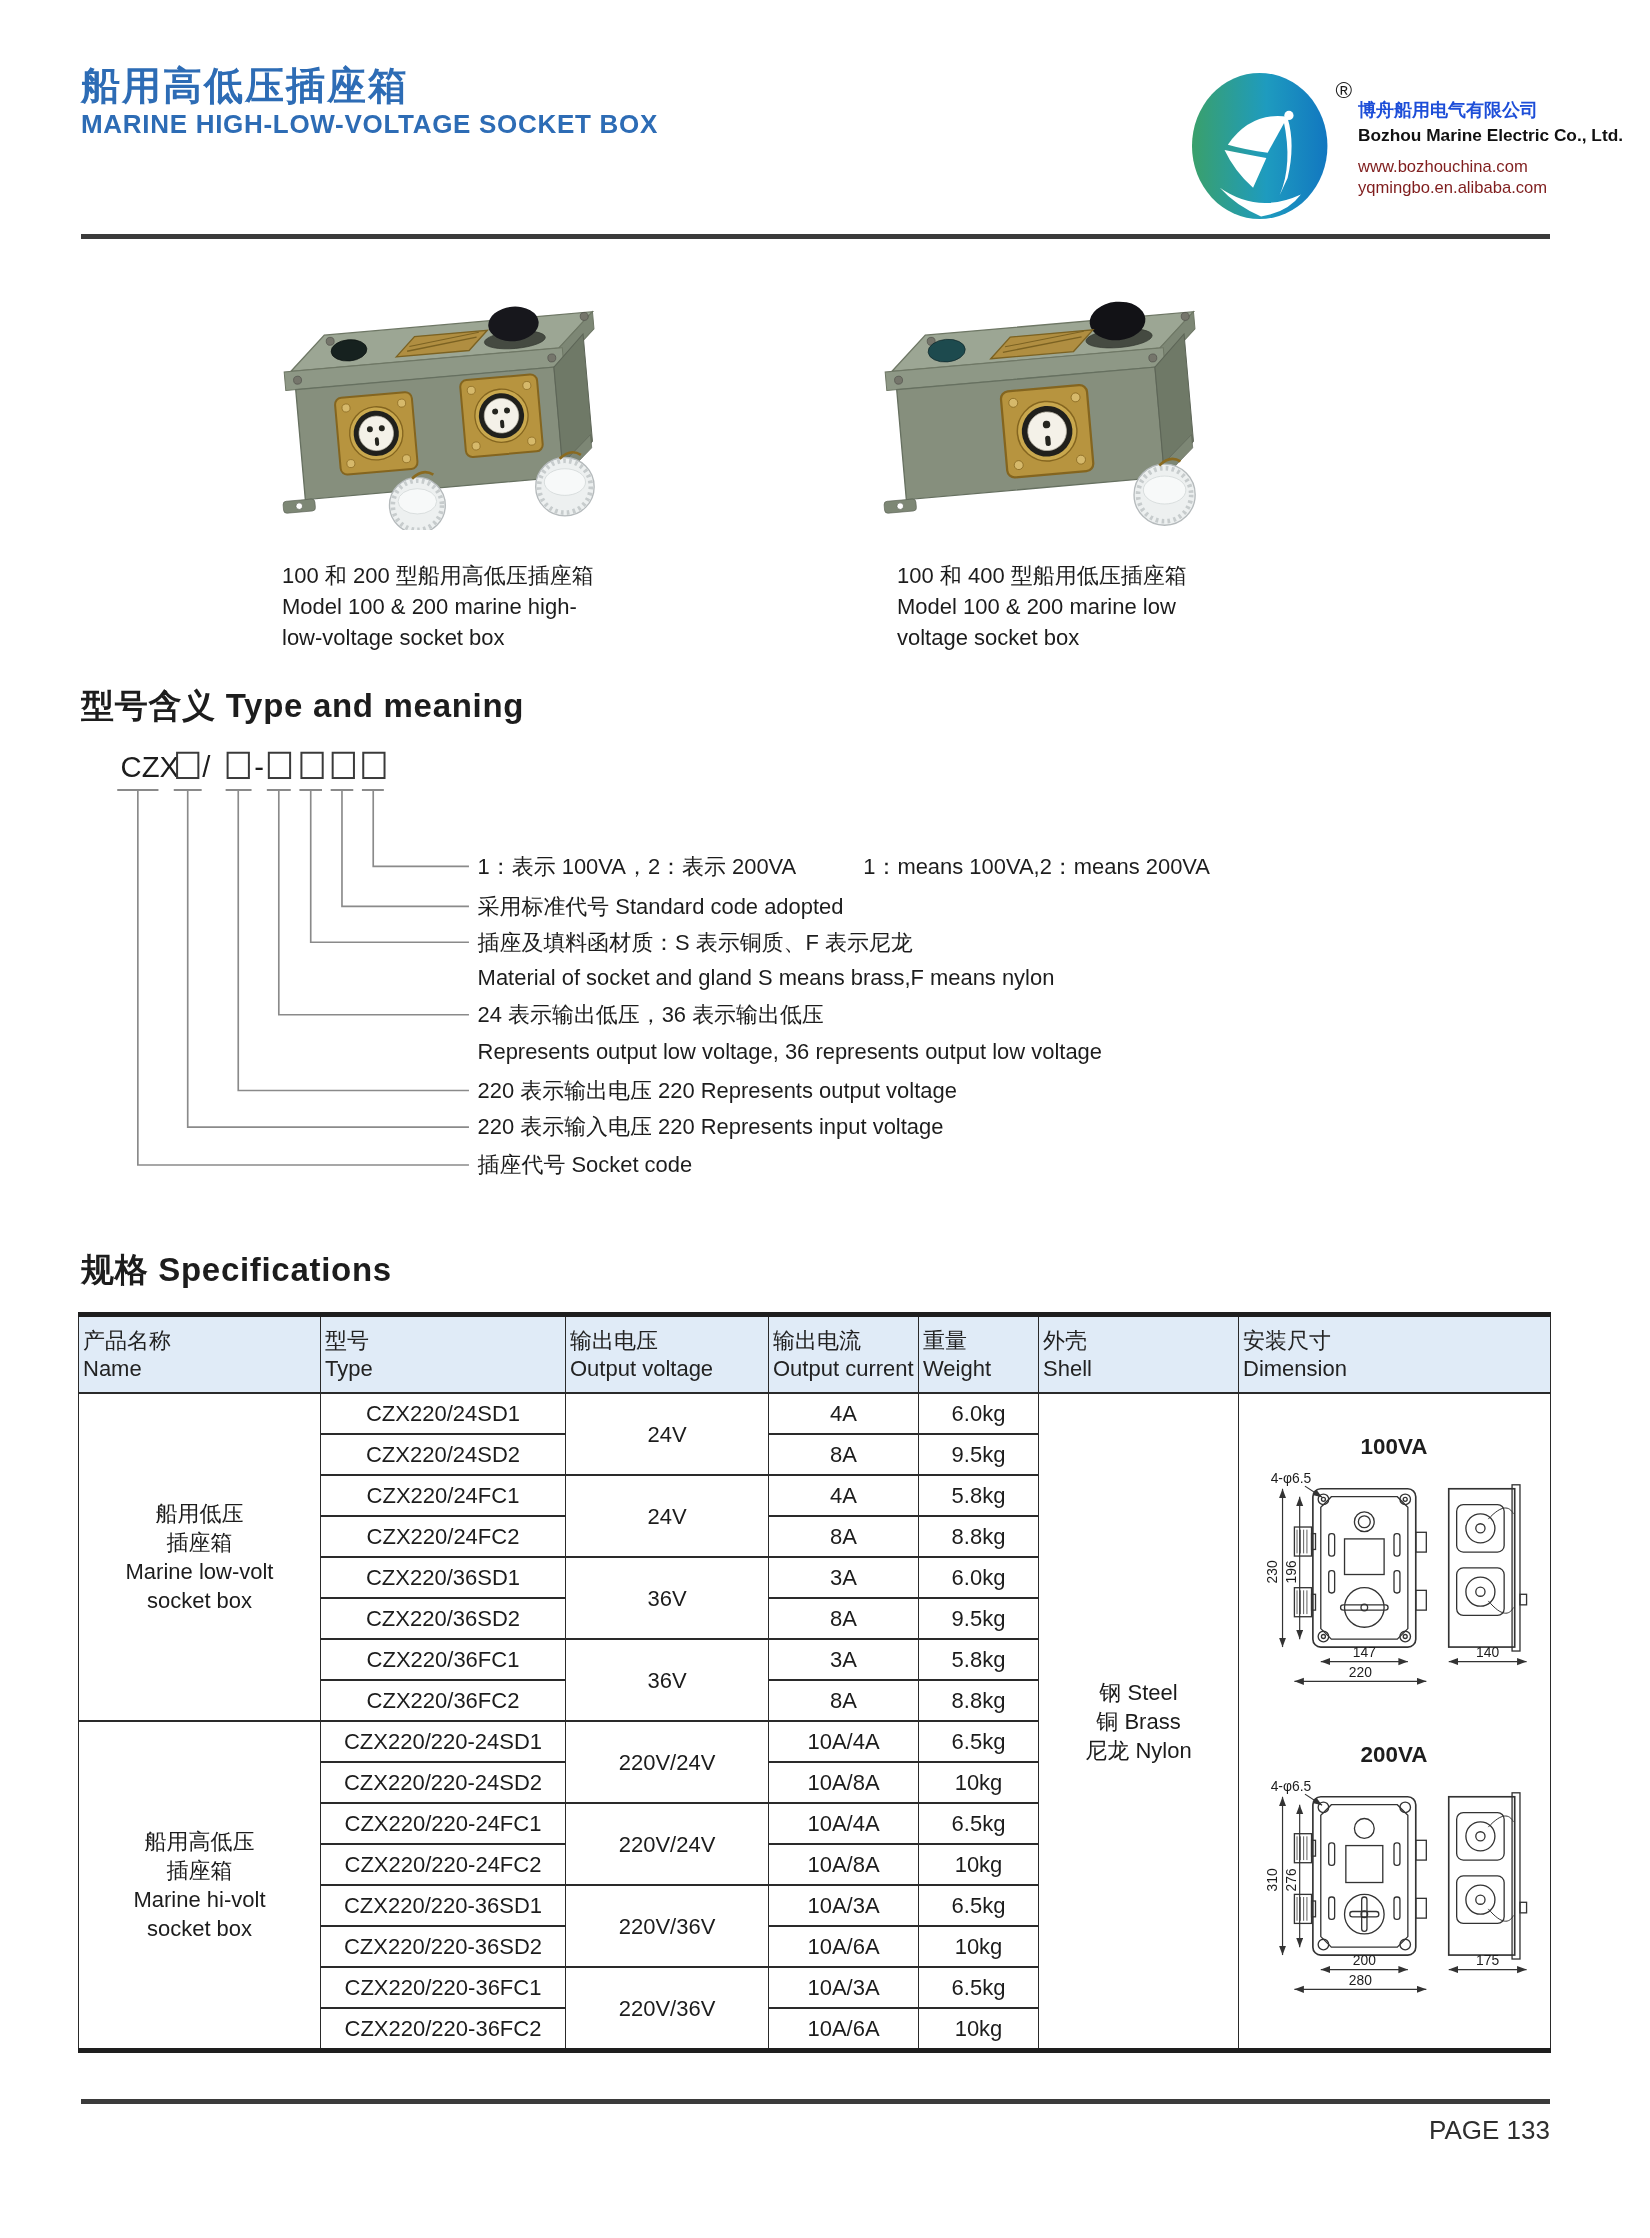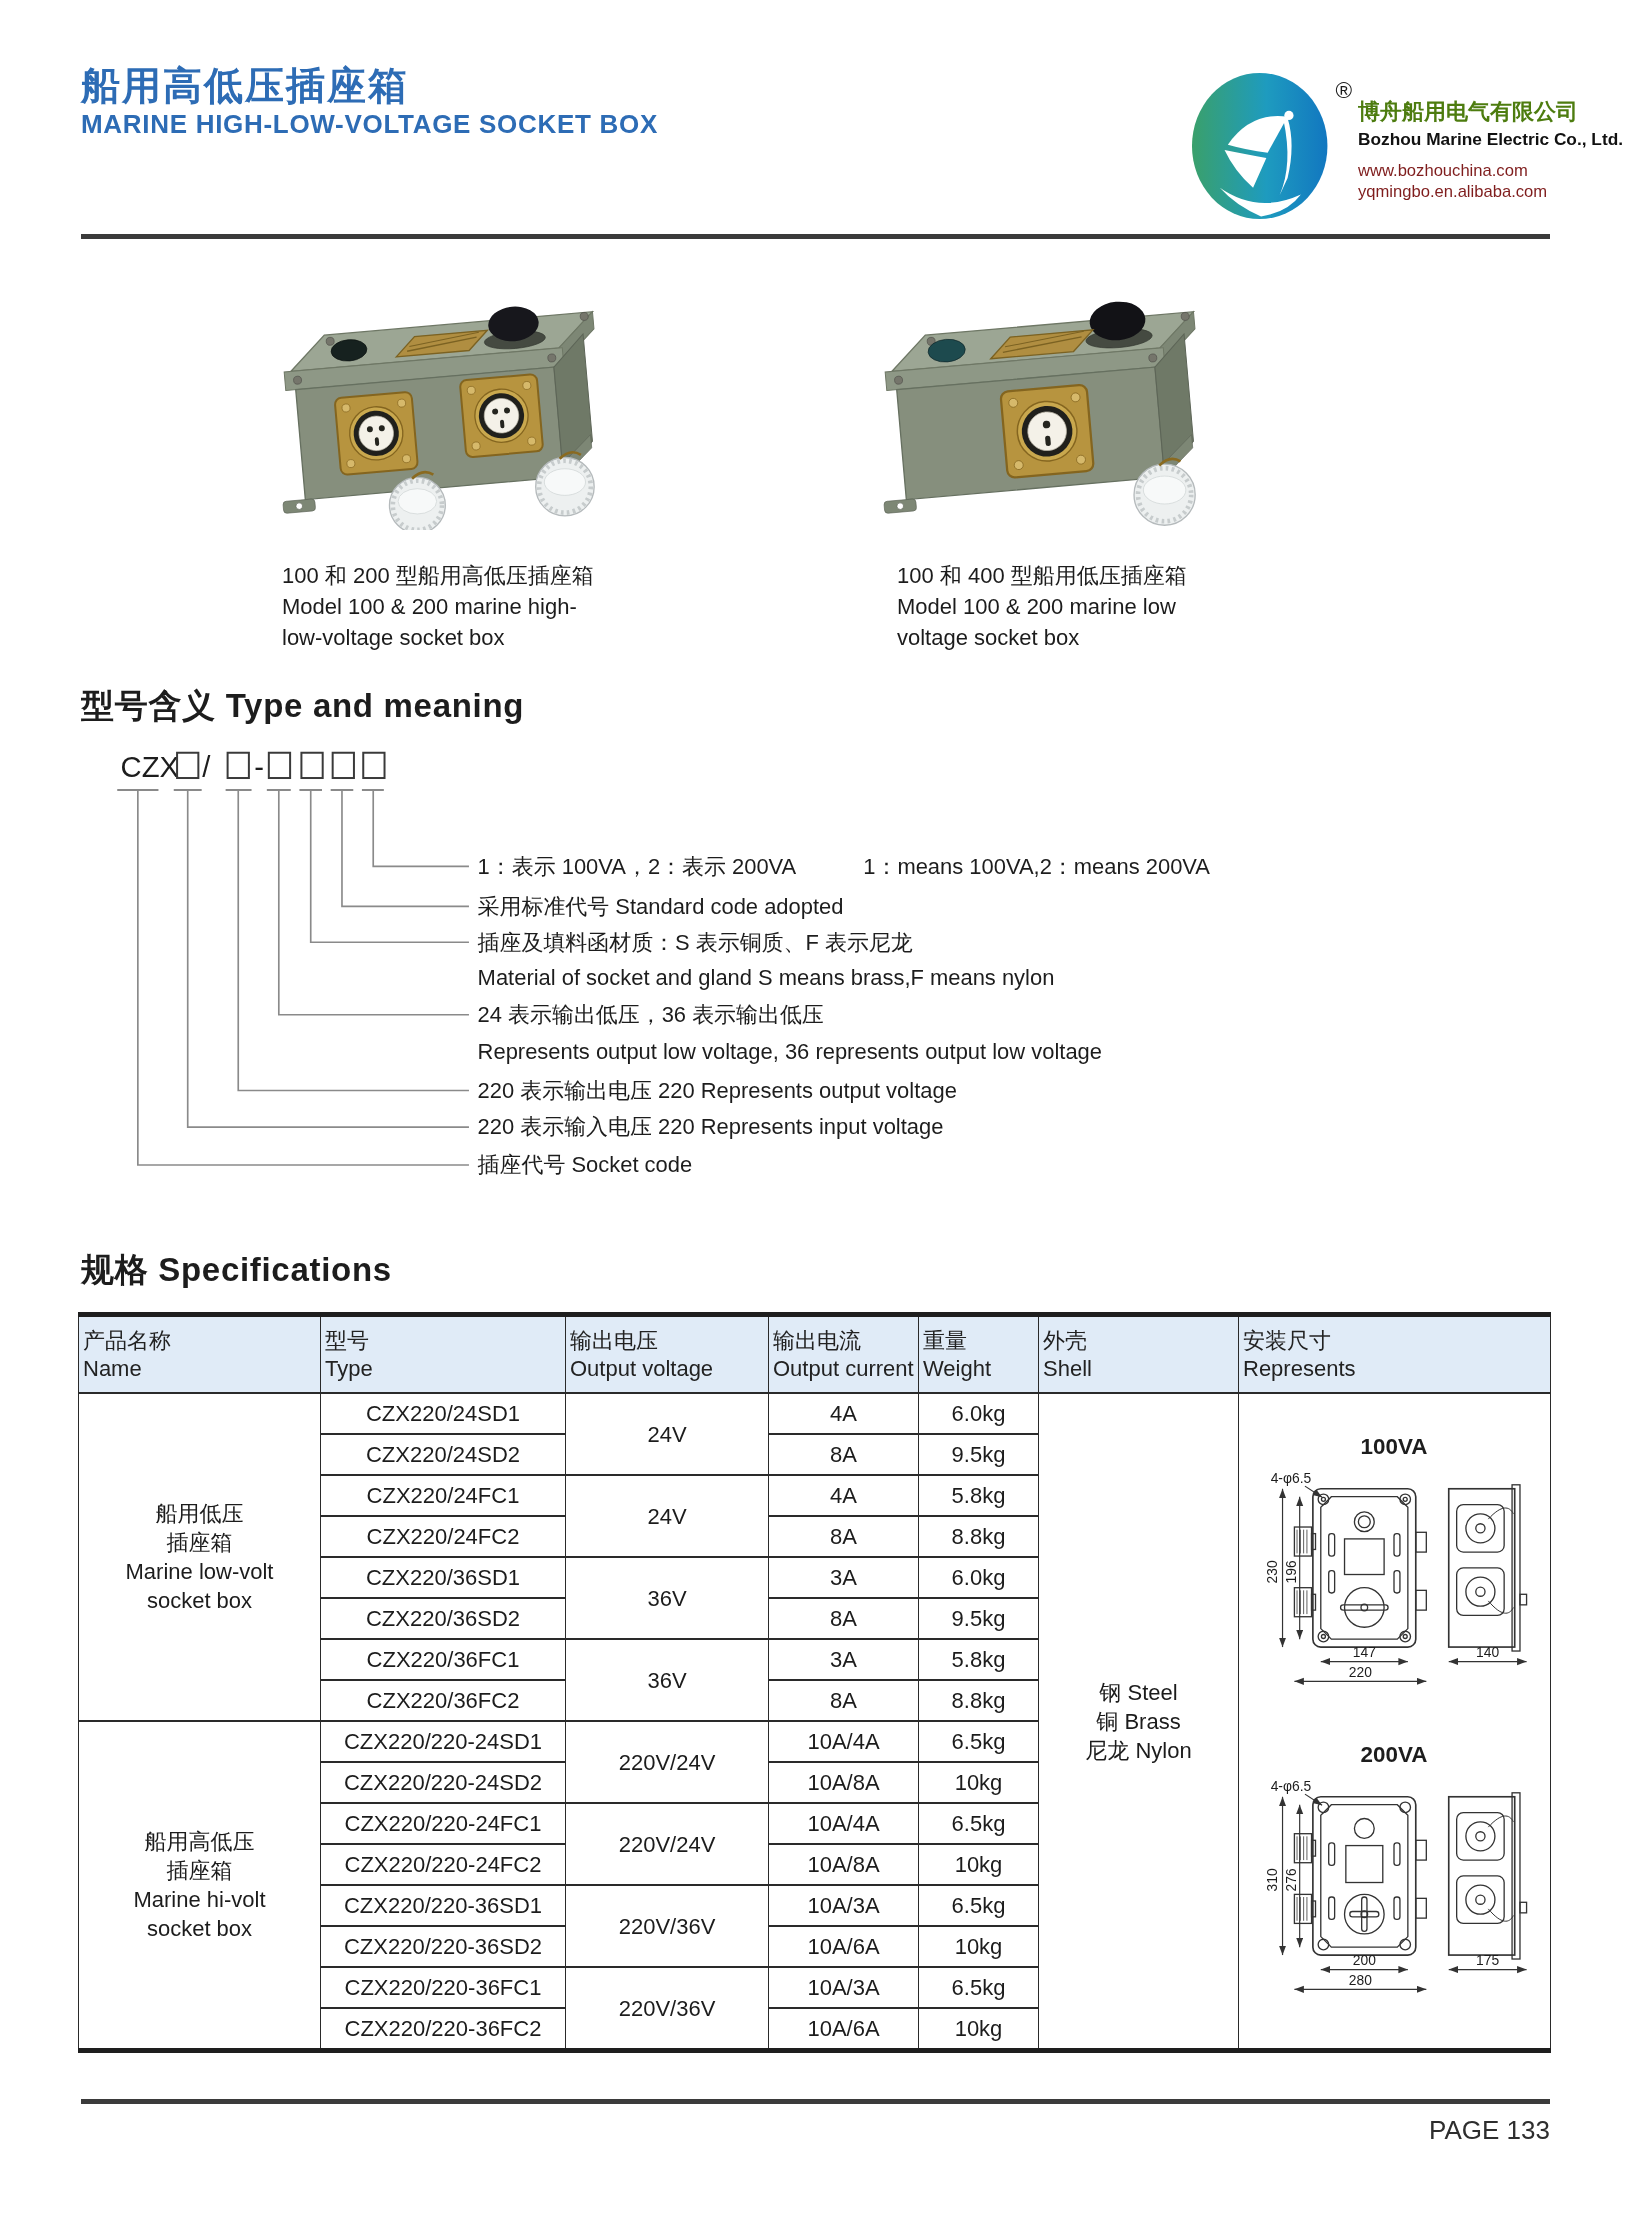--- a/index.html
+++ b/index.html
@@ -6,21 +6,21 @@
   .page{
     position:relative;width:1650px;height:2239px;background:#ffffff;overflow:hidden;
     font-family:"Liberation Sans", sans-serif;color:#222;
   }
   .abs{position:absolute;}
   
   .title-cn{left:81px;top:59px;font-size:39px;font-weight:bold;color:#2d6cb5;letter-spacing:2px;}
   .title-en{left:81px;top:109px;font-size:26px;font-weight:bold;color:#2d6cb5;letter-spacing:0.7px;}
   .logo-svg{left:1188px;top:65px;}
   .company{left:1358px;top:101px;line-height:1;}
-  .company .cn{font-size:22px;font-weight:bold;color:#4d7c0f;margin-bottom:8px;}
+  .company .cn{font-size:18px;font-weight:bold;color:#1d4ed8;margin-bottom:8px;}
   .company .en{font-size:17.3px;font-weight:bold;color:#111;margin-bottom:14.6px;}
   .company .url{font-size:16.6px;color:#7f1d1d;margin-bottom:4.7px;}
   .hrule{left:81px;width:1469px;height:4.7px;background:#3b3b3b;}
   .rule-top{top:234px;}
   
   .photo1{left:218px;top:254px;}
   .photo2{left:819px;top:254px;}
   .caption{font-size:22px;line-height:31px;color:#1c1c1c;}
   .cap1{left:282px;top:560px;}
   .cap2{left:897px;top:560px;}
@@ -282,21 +282,21 @@
       <th>
               <div>重量</div>
               <div>Weight</div>
             </th>
       <th>
               <div>外壳</div>
               <div>Shell</div>
             </th>
       <th>
               <div>安装尺寸</div>
-              <div>Represents</div>
+              <div>Dimension</div>
             </th>
     </tr>
 
     <tr>
       <td rowspan="8">
         <div>船用低压</div>
               <div>插座箱</div>
         <div>Marine low-volt</div>
               <div>socket box</div>
       </td>

